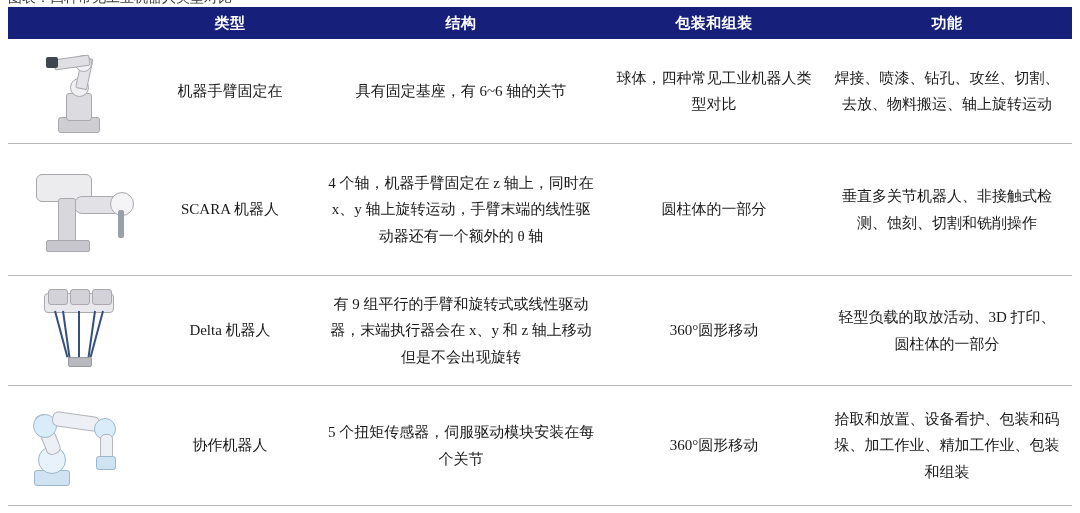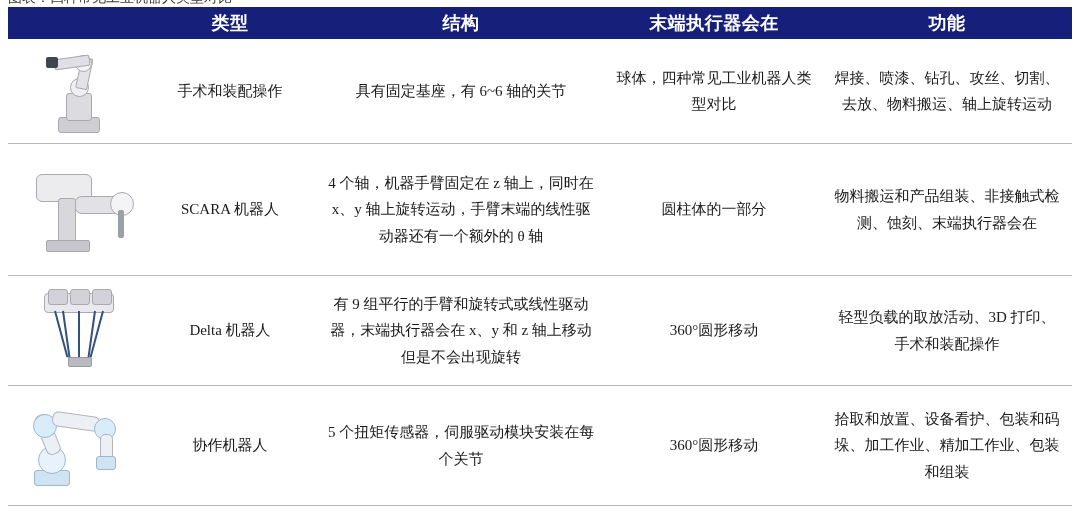--- a/index.html
+++ b/index.html
@@ -49,21 +49,21 @@
     width: 1064px;
     border-collapse: collapse;
     table-layout: fixed;
   }
 
   table.robot-table thead th {
     background: #16207a;
     color: #ffffff;
     font-family: "Liberation Sans", sans-serif;
     font-weight: bold;
-    font-size: 18px;
+    font-size: 15px;
     height: 30px;
     text-align: center;
     vertical-align: middle;
     border: none;
     letter-spacing: 0.5px;
   }
 
   table.robot-table tbody td {
     border-bottom: 1px solid #b9b9b9;
     vertical-align: middle;
@@ -278,80 +278,80 @@
       <col class="col-type">
       <col class="col-struct">
       <col class="col-space">
       <col class="col-func">
     </colgroup>
     <thead>
       <tr>
         <th></th>
         <th>类型</th>
         <th>结构</th>
-        <th>末端执行器会在</th>
+        <th>包装和组装</th>
         <th>功能</th>
       </tr>
     </thead>
     <tbody>
 
       <tr class="row-1">
         <td class="cell-img">
           <div class="robot-wrap">
             <div class="ra-base"></div>
             <div class="ra-col"></div>
             <div class="ra-shoulder"></div>
             <div class="ra-upper"></div>
             <div class="ra-elbow"></div>
             <div class="ra-fore"></div>
             <div class="ra-wrist"></div>
           </div>
         </td>
-        <td>手术和装配操作</td>
+        <td>机器手臂固定在</td>
         <td>具有固定基座，有 6~6 轴的关节</td>
         <td>球体，四种常见工业机器人类型对比</td>
         <td>焊接、喷漆、钻孔、攻丝、切割、去放、物料搬运、轴上旋转运动</td>
       </tr>
 
       <tr class="row-2">
         <td class="cell-img">
           <div class="robot-wrap">
             <div class="sc-head"></div>
             <div class="sc-arm"></div>
             <div class="sc-joint"></div>
             <div class="sc-shaft"></div>
             <div class="sc-post"></div>
             <div class="sc-base"></div>
           </div>
         </td>
         <td>SCARA 机器人</td>
         <td>4 个轴，机器手臂固定在 z 轴上，同时在 x、y 轴上旋转运动，手臂末端的线性驱动器还有一个额外的 θ 轴</td>
         <td>圆柱体的一部分</td>
-        <td>物料搬运和产品组装、非接触式检测、蚀刻、末端执行器会在</td>
+        <td>垂直多关节机器人、非接触式检测、蚀刻、切割和铣削操作</td>
       </tr>
 
       <tr class="row-3">
         <td class="cell-img">
           <div class="robot-wrap">
             <div class="dl-plate"></div>
             <div class="dl-motor dl-m1"></div>
             <div class="dl-motor dl-m2"></div>
             <div class="dl-motor dl-m3"></div>
             <div class="dl-leg dl-l1"></div>
             <div class="dl-leg dl-l4"></div>
             <div class="dl-leg dl-l2"></div>
             <div class="dl-leg dl-l5"></div>
             <div class="dl-leg dl-l3"></div>
             <div class="dl-eff"></div>
           </div>
         </td>
         <td>Delta 机器人</td>
         <td>有 9 组平行的手臂和旋转式或线性驱动器，末端执行器会在 x、y 和 z 轴上移动但是不会出现旋转</td>
         <td>360°圆形移动</td>
-        <td>轻型负载的取放活动、3D 打印、手术和装配操作</td>
+        <td>轻型负载的取放活动、3D 打印、圆柱体的一部分</td>
       </tr>
 
       <tr class="row-4">
         <td class="cell-img">
           <div class="robot-wrap">
             <div class="cb-base"></div>
             <div class="cb-j1"></div>
             <div class="cb-s1"></div>
             <div class="cb-j2"></div>
             <div class="cb-s2"></div>

